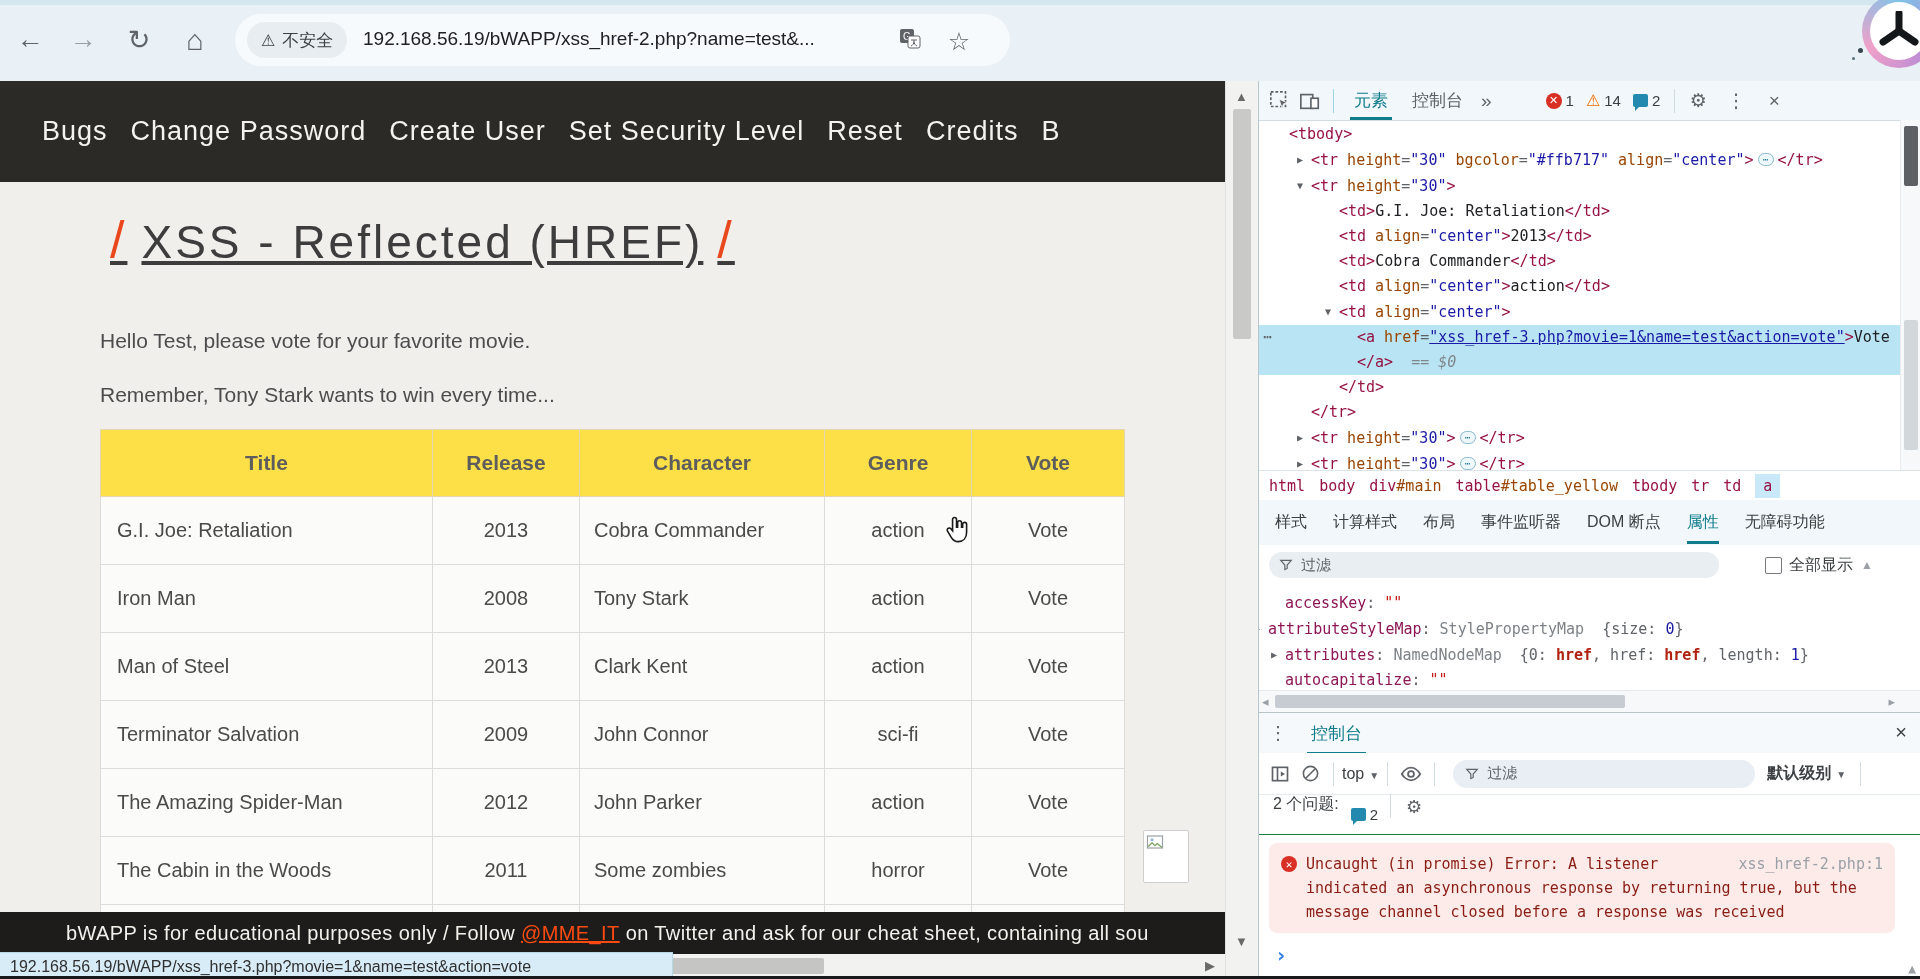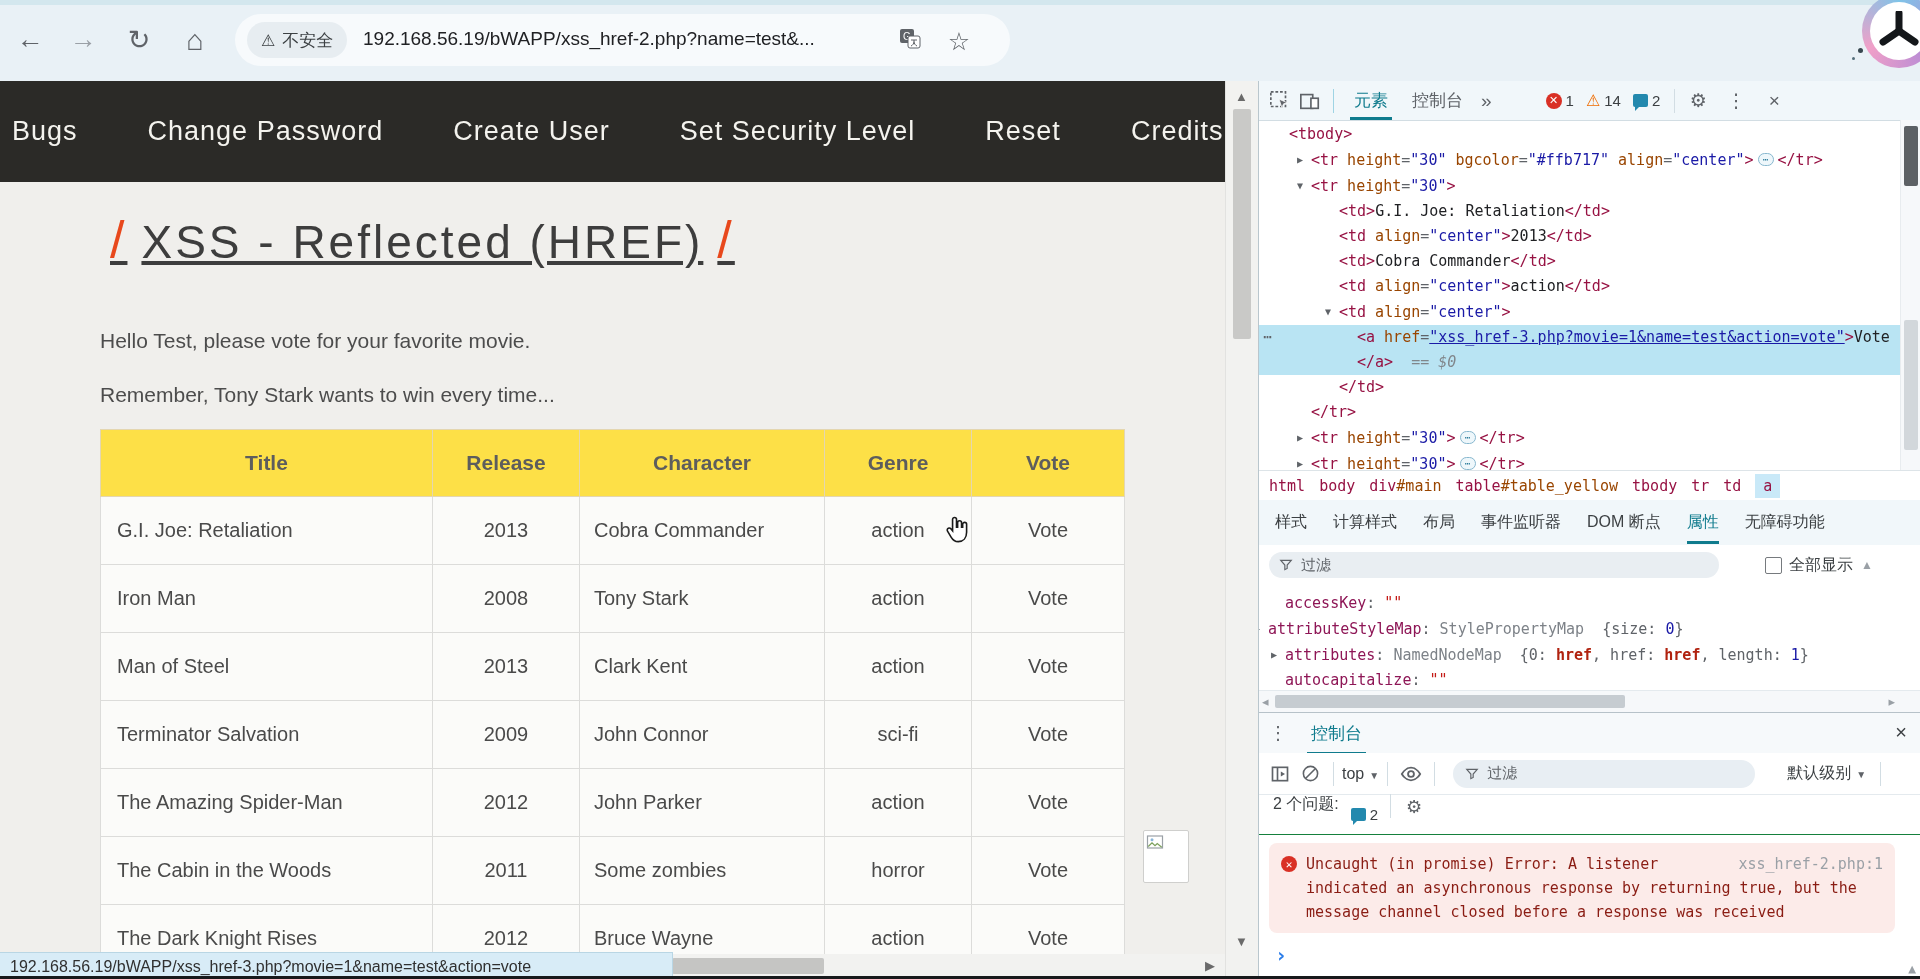--- a/index.html
+++ b/index.html
@@ -15,21 +15,21 @@
             display:flex;align-items:center;padding:0 14px;color:#3c4043;font-size:17px;gap:7px;}
   .url-text{position:absolute;left:128px;top:14px;font-size:19px;color:#202124;white-space:nowrap;}
   .pill-ico{position:absolute;top:13px;width:26px;height:26px;color:#5f6368;font-size:22px;text-align:center;}
   .avatar{position:absolute;left:1862px;top:-6px;width:74px;height:74px;border-radius:50%;
           background:conic-gradient(#7fc4e8,#b48ad6,#f0a0c8,#7fc4e8);display:flex;align-items:center;justify-content:center;}
   .avatar-inner{width:58px;height:58px;border-radius:50%;background:#fff;display:flex;align-items:center;justify-content:center;}
   .av-dot{position:absolute;left:1858px;top:48px;width:5px;height:5px;border-radius:50%;background:#37474f;}
   .av-dot2{position:absolute;left:1852px;top:57px;width:3px;height:3px;border-radius:50%;background:#546e7a;}
   
   .nav-bar{left:0;top:81px;width:1225px;height:101px;background:#2b2a27;display:flex;align-items:center;
-           gap:70px;padding-left:12px;overflow:hidden;}
+           gap:23px;padding-left:42px;overflow:hidden;}
   .nav-item{color:#f4f3ee;font-size:27px;letter-spacing:1px;white-space:nowrap;cursor:pointer;}
   .page{left:0;top:182px;width:1225px;height:797px;background:#f0efec;overflow:hidden;}
   .heading{position:absolute;left:96px;top:28px;font-size:46px;color:#3d3d3d;letter-spacing:3px;white-space:nowrap;text-decoration:underline;}
   .hslash{color:#e8481c;font-size:52px;padding:0 14px;}
   .ptext{position:absolute;left:100px;font-size:21px;color:#4c4c4c;}
   .movies{position:absolute;left:100px;top:247px;width:1024px;border-collapse:collapse;table-layout:fixed;background:#fbfbf9;}
   .movies th{background:#fde047;height:64px;font-size:21px;color:#5d5d5d;border:1px solid #e4d6b0;font-weight:bold;}
   .movies td{height:65px;border:1px solid #dcdcda;font-size:20px;color:#4a4a4a;text-align:center;}
   .movies td.c0{text-align:left;padding-left:16px;}
   .movies td.c2{text-align:left;padding-left:14px;}
@@ -245,20 +245,25 @@
   </table>
 
   <div class="broken-img">
     <svg width="18" height="18" viewBox="0 0 24 24">
         <rect x="2" y="4" width="20" height="16" fill="none" stroke="#9aa0a6" stroke-width="1.6"></rect>
         <circle cx="8" cy="9" r="2" fill="#8ab4d8"></circle>
         <path d="M3 18l5-5 4 4 3-3 6 5" stroke="#7ba05b" stroke-width="1.6" fill="none"></path>
       </svg>
   </div>
 
+  <div class="page-footer">
+    <span>bWAPP is for educational purposes only / Follow</span>
+    <span class="footer-link">@MME_IT</span>
+    <span>on Twitter and ask for our cheat sheet, containing all sou</span>
+  </div>
 
   <div class="cursor-hand">
     <svg width="30" height="32" viewBox="0 0 24 26">
         <path d="M10 2c.9 0 1.6.7 1.6 1.6V10h.9V6.3c0-.9.7-1.6 1.6-1.6s1.6.7 1.6 1.6V10h.9V7.6c0-.9.7-1.6 1.6-1.6s1.6.7 1.6 1.6V14c0 4.5-2.6 7.6-6.8 7.6-3.4 0-4.7-1.8-5.8-3.7l-2.9-4.8c-.5-.8-.2-1.9.6-2.3.7-.4 1.6-.2 2.1.4l1.4 1.7V3.6C8.4 2.7 9.1 2 10 2z" fill="#fff" stroke="#1a1a1a" stroke-width="1.3"></path>
       </svg>
   </div>
 </div>
 
 <div class="abs vscroll">
   <span class="sb-arrow" style="top:8px;">▲</span>
@@ -403,21 +408,21 @@
             <circle cx="12" cy="12" r="3.2" fill="none" stroke="#5f6368" stroke-width="2"></circle>
           </svg>
       </span>
       <span class="dt-sep" style="background:#d2dde3;"></span>
       <div class="c-pill">
         <svg width="14" height="14" viewBox="0 0 24 24">
             <path d="M3 4h18l-7 8v6l-4 2v-8L3 4z" fill="none" stroke="#5f6368" stroke-width="2"></path>
           </svg>
         <span>过滤</span>
       </div>
-      <span class="c-label" style="margin-left:32px;"><span>默认级别</span><span class="caret">▼</span></span>
+      <span class="c-label" style="margin-left:12px;font-weight:bold;"><span>默认级别</span><span class="caret">▼</span></span>
       <span class="dt-sep" style="background:#d2dde3;margin-left:14px;"></span>
     </div>
     <div class="c-issues">
       <span class="c-label" style="margin-left:14px;">2 个问题:</span>
       <span class="badge">
         <span class="msg-ico"></span>
         <span>2</span>
       </span>
       <span class="dt-sep" style="background:#d2dde3;margin-left:12px;"></span>
       <span class="dt-ico" style="font-size:18px;">⚙</span>

